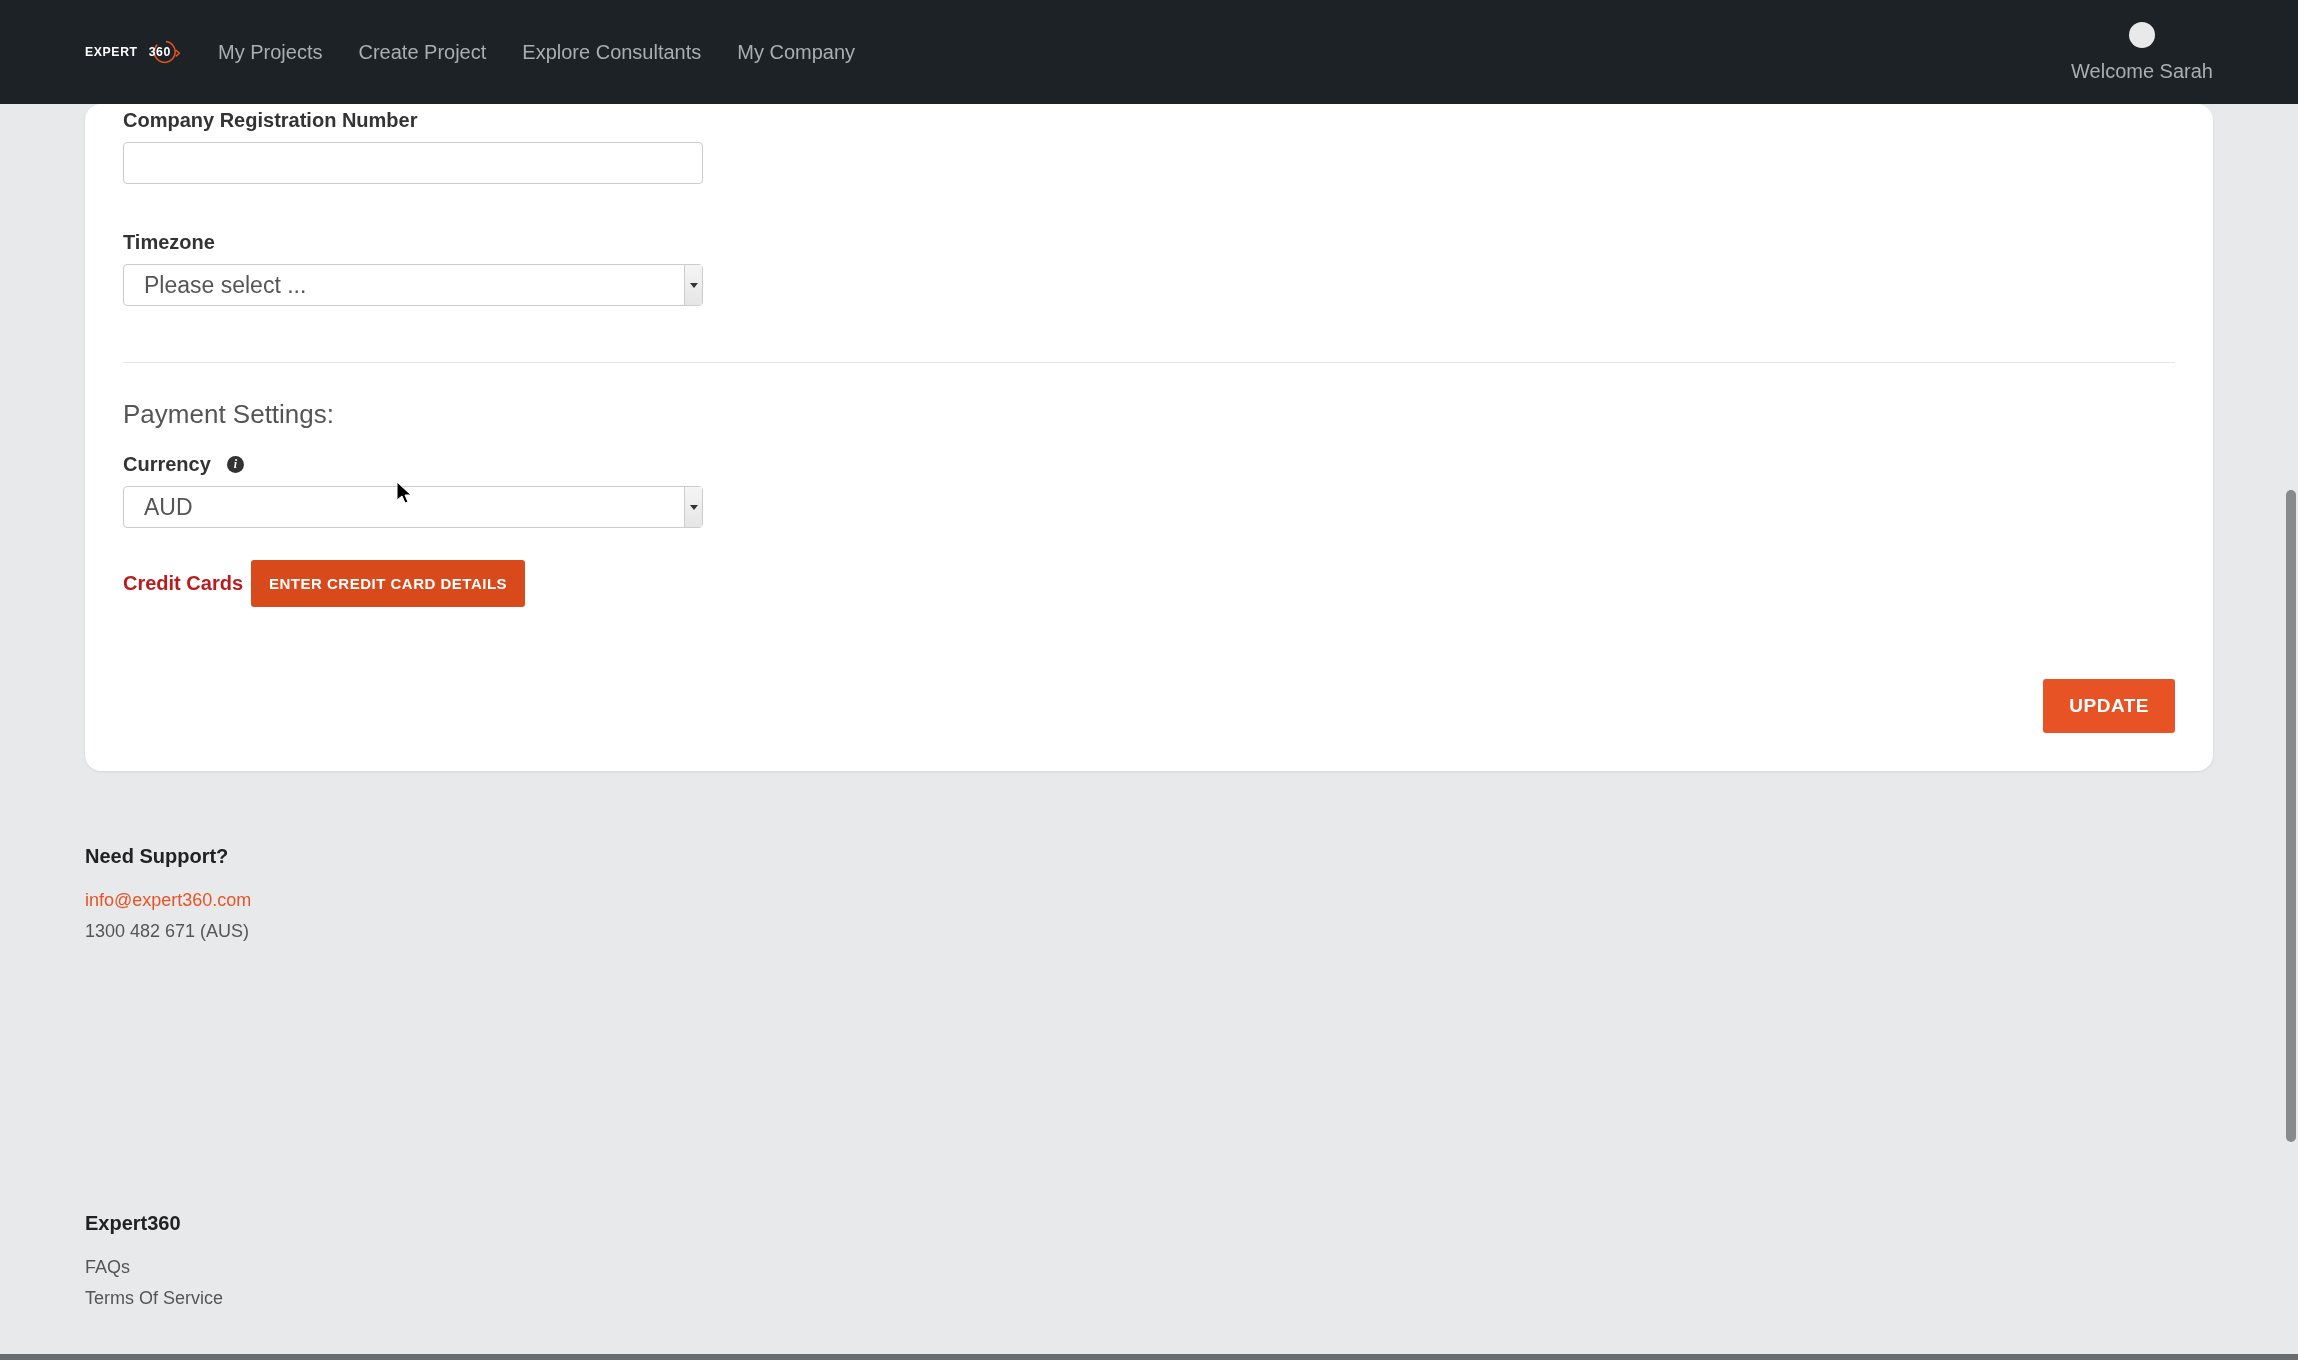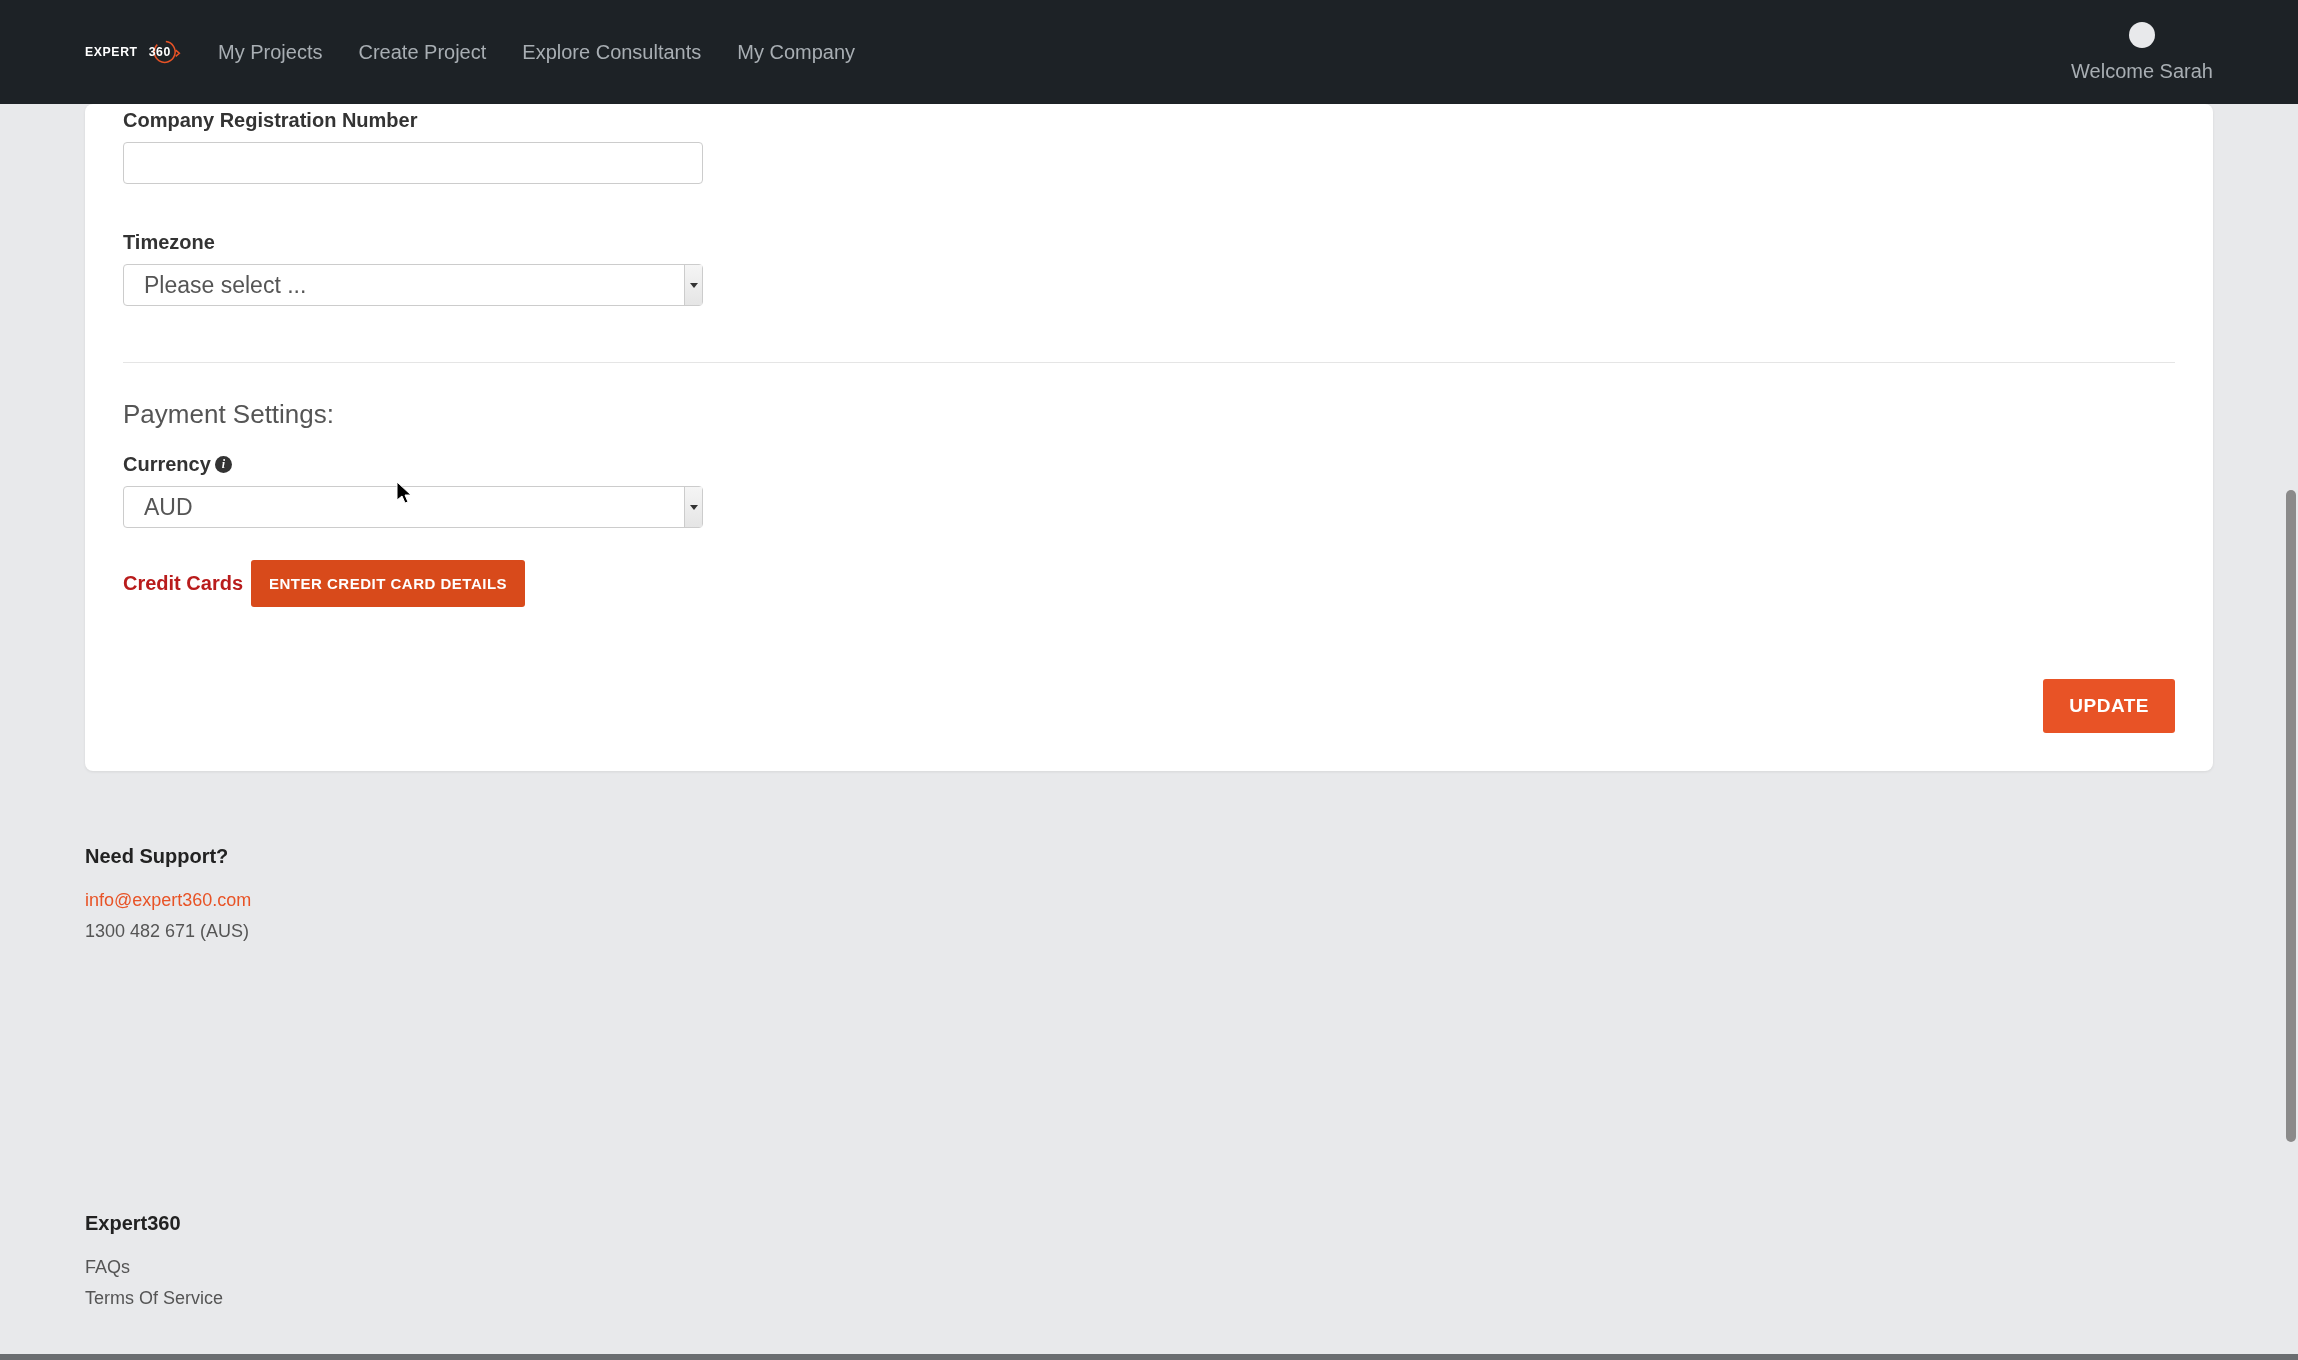--- a/index.html
+++ b/index.html
@@ -54,21 +54,21 @@
     }
     .welcome-text {
       color: #a8aeb3;
       font-size: 20px;
     }
     .page-wrap {
       padding: 0 85px;
     }
     .card {
       background: #fff;
-      border-radius: 8px;
+      border-radius: 16px;
       padding: 0 38px 38px 38px;
       box-shadow: 0 1px 3px rgba(0,0,0,0.08);
     }
     .form-group {
       padding-top: 5px;
     }
     .form-label {
       display: block;
       font-weight: 700;
       font-size: 20px;
@@ -121,21 +121,21 @@
     }
     .section-title {
       font-size: 26px;
       font-weight: 400;
       color: #555;
       margin-bottom: 18px;
     }
     .label-with-icon {
       display: flex;
       align-items: center;
-      gap: 4px;
+      gap: 16px;
       font-weight: 700;
       font-size: 20px;
       color: #333;
       margin-bottom: 10px;
     }
     .info-icon {
       width: 17px;
       height: 17px;
       border-radius: 50%;
       background: #333;

